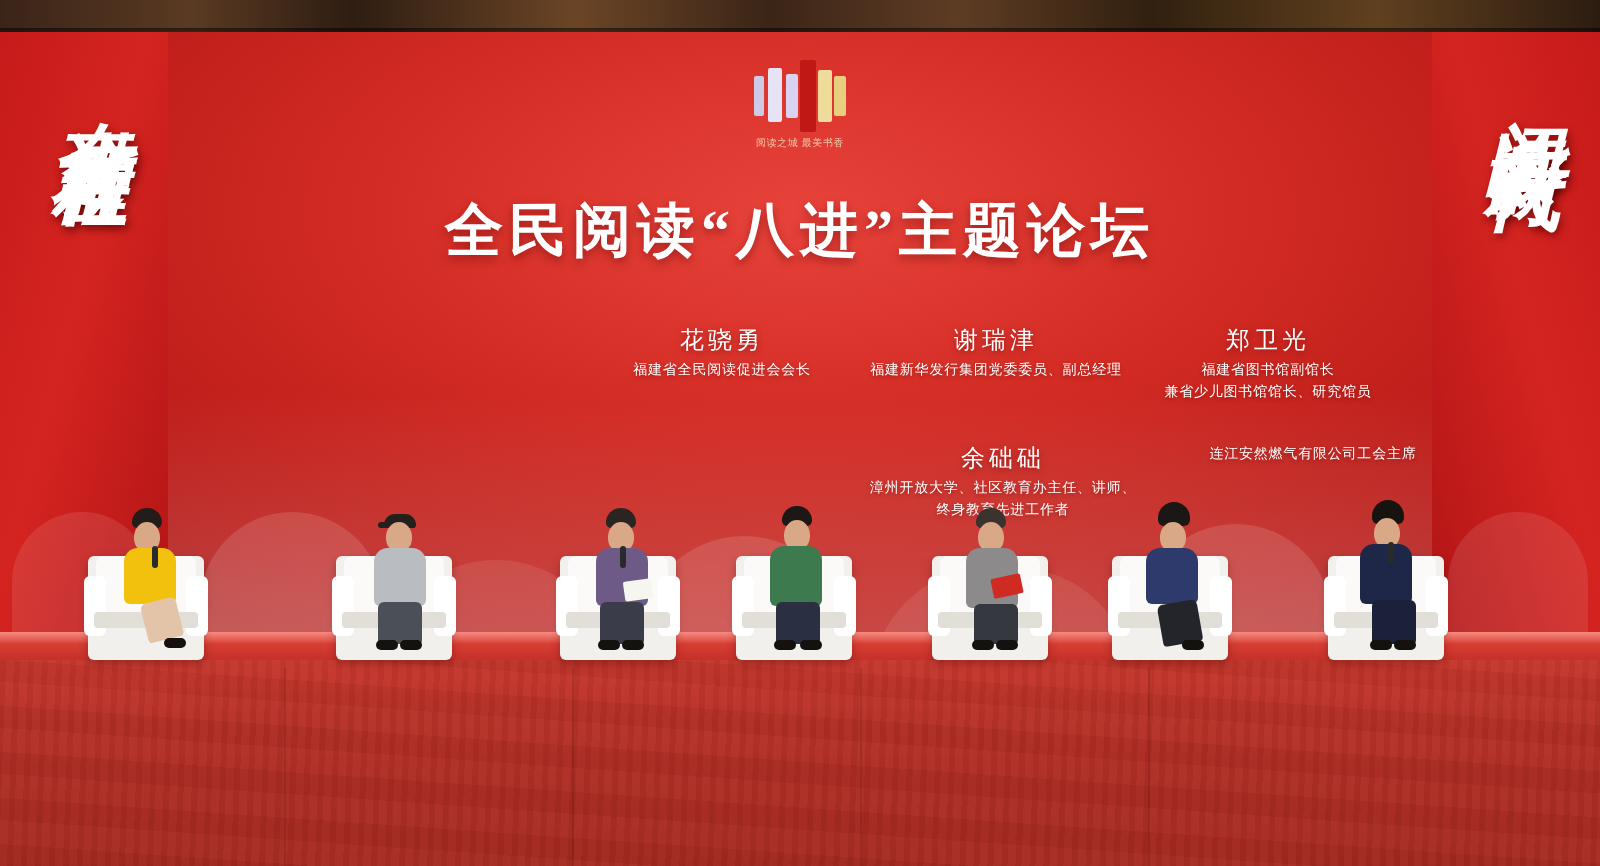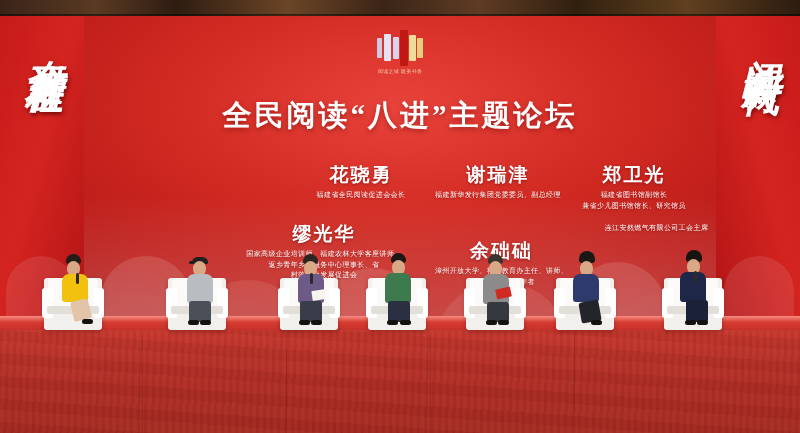--- a/index.html
+++ b/index.html
@@ -153,42 +153,42 @@
   }
 
   
   .guest {
     position: absolute;
     text-align: center;
     color: #fff;
   }
   .guest .gname {
     font-family: "Liberation Serif", serif;
-    font-weight: 700;
-    font-size: 19px;
+    font-weight: 400;
+    font-size: 12px;
     letter-spacing: 2px;
     text-shadow: 0 1px 3px rgba(90,0,0,.5);
   }
   .guest .gtitle {
     margin-top: 2px;
     font-size: 7px;
     line-height: 1.5;
     letter-spacing: .4px;
     color: #ffffff;
     font-family: "Liberation Sans", sans-serif;
     white-space: nowrap;
     text-shadow: 0 1px 2px rgba(90,0,0,.45);
   }
   
   .guest.g1 { left: 222px; top: 146px; width: 110px; }
   .guest.g2 { left: 334px; top: 146px; width: 160px; }
   .guest.g3 { left: 480px; top: 146px; width: 140px; }
   
   .guest.g4 { left: 150px; top: 205px; width: 180px; }
-  .guest.g5 { left: 330px; top: 222px; width: 175px; }
+  .guest.g5 { left: 330px; top: 205px; width: 175px; }
   .guest.g6 { left: 490px; top: 205px; width: 165px; }
 
   
   .floor-carpet {
     position: absolute;
     left: 0; top: 316px;
     width: 800px; height: 14px;
     background: linear-gradient(180deg,#e04a3e 0%, #d2392f 60%, #c5302a 100%);
   }
   .floor-highlight {
@@ -376,28 +376,20 @@
     </div>
 
     <div class="guest g3">
       <div class="gname">郑卫光</div>
       <div class="gtitle">
         <div>福建省图书馆副馆长</div>
         <div>兼省少儿图书馆馆长、研究馆员</div>
       </div>
     </div>
 
-    <div class="guest g4">
-      <div class="gname">缪光华</div>
-      <div class="gtitle">
-        <div>国家高级企业培训师、福建农林大学客座讲师、</div>
-        <div>返乡青年乡建服务中心理事长、省</div>
-        <div>村落文化发展促进会</div>
-      </div>
-    </div>
 
     <div class="guest g5">
       <div class="gname">余础础</div>
       <div class="gtitle">
         <div>漳州开放大学、社区教育办主任、讲师、</div>
         <div>终身教育先进工作者</div>
       </div>
     </div>
 
     <div class="guest g6">

